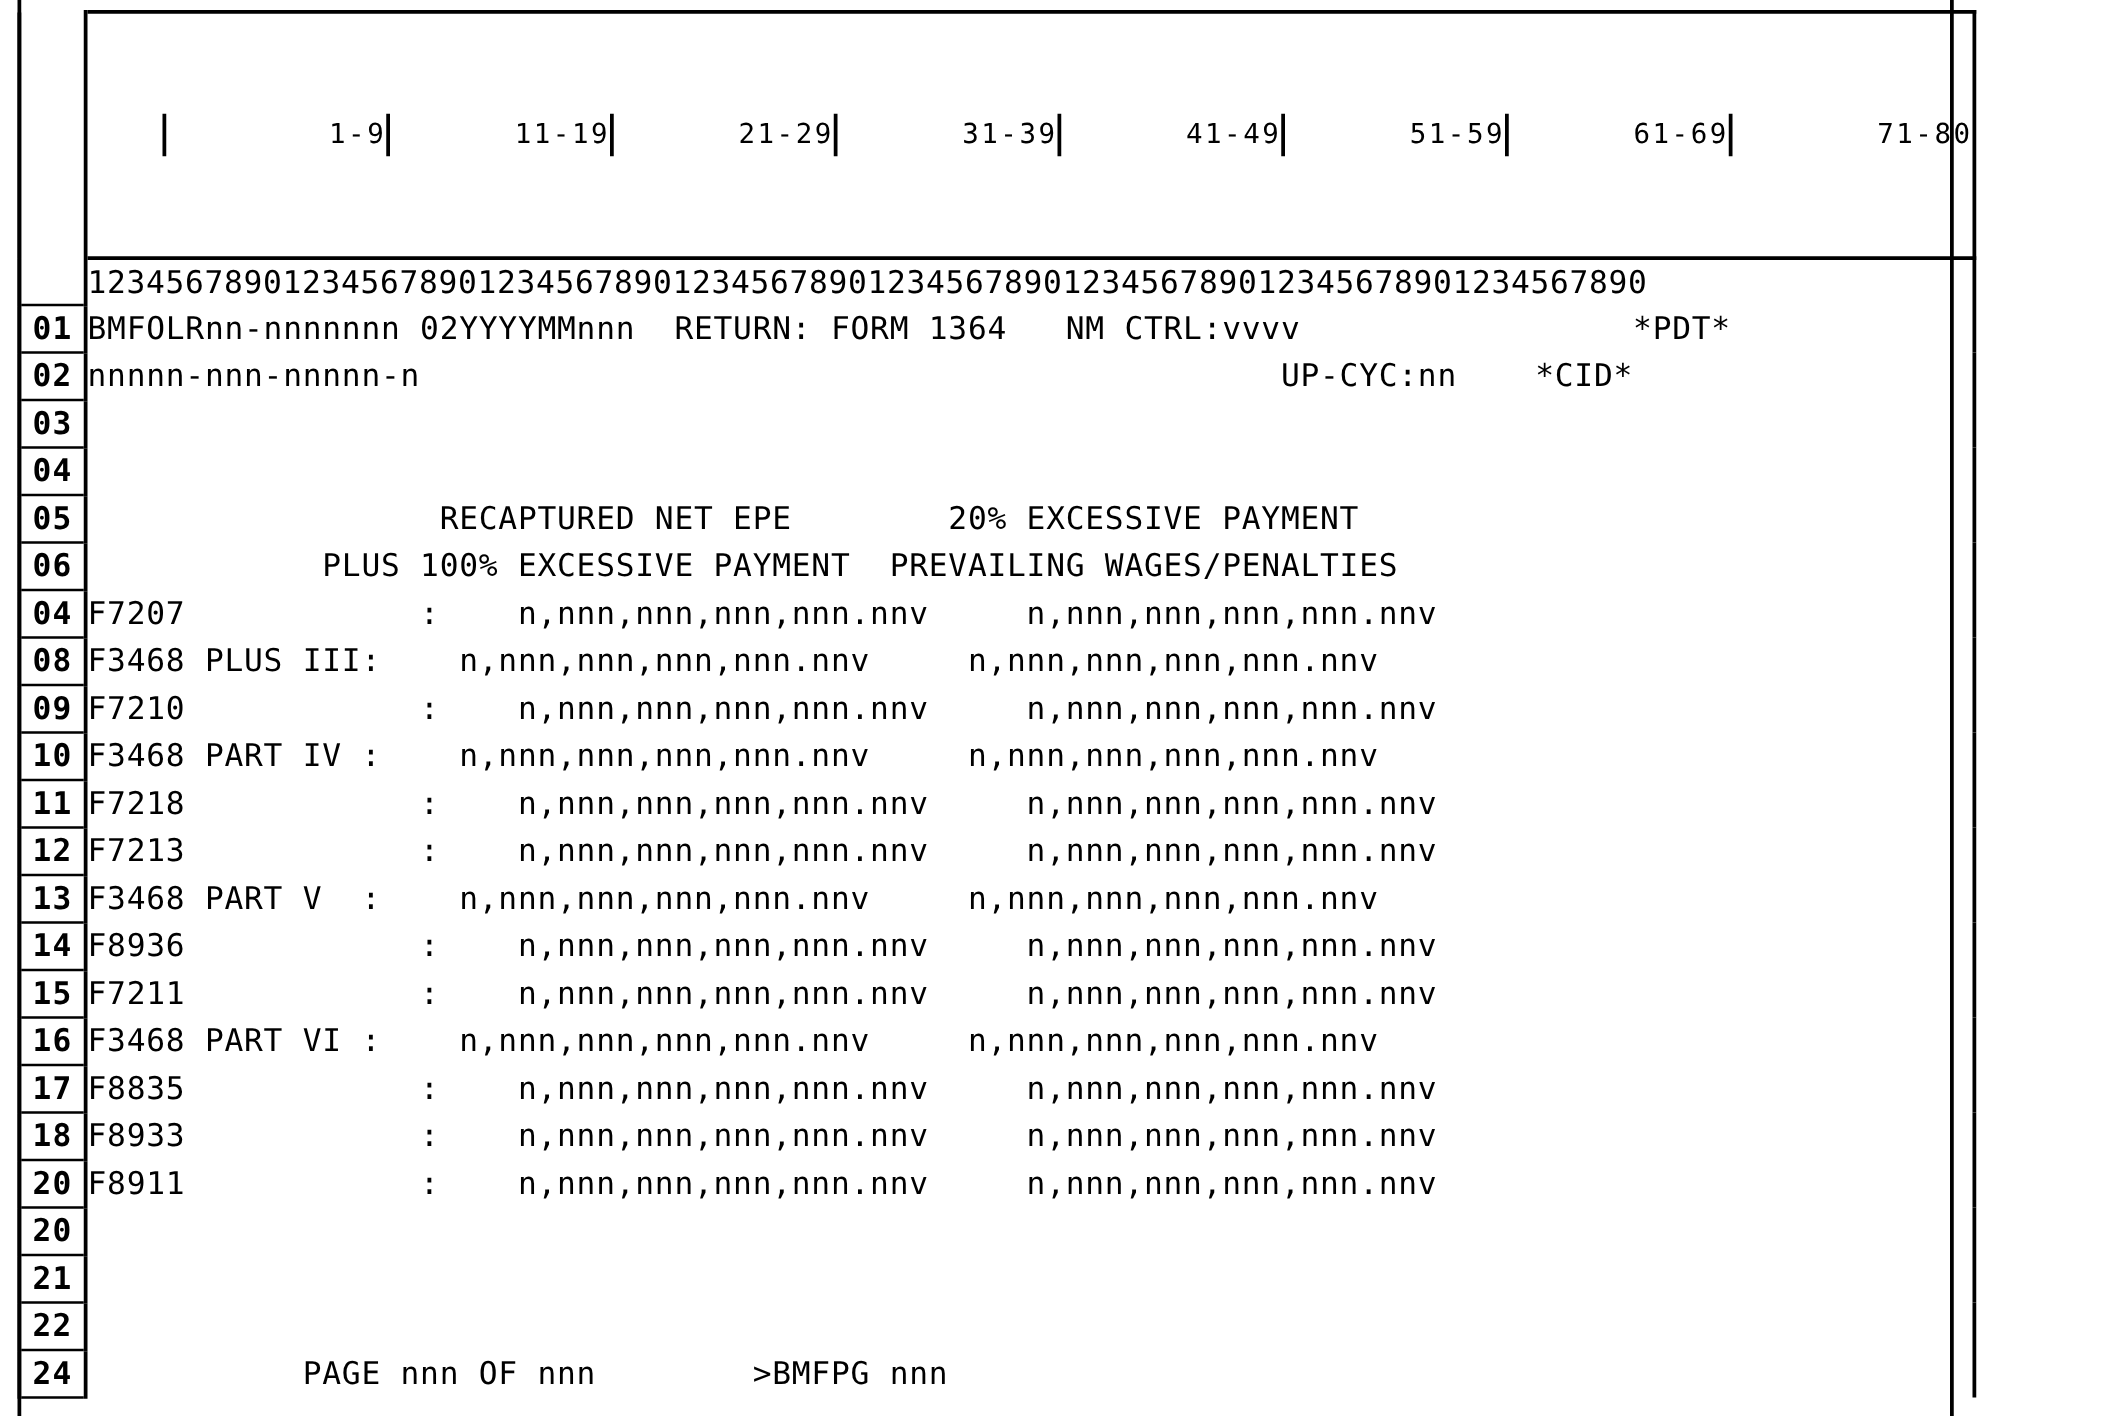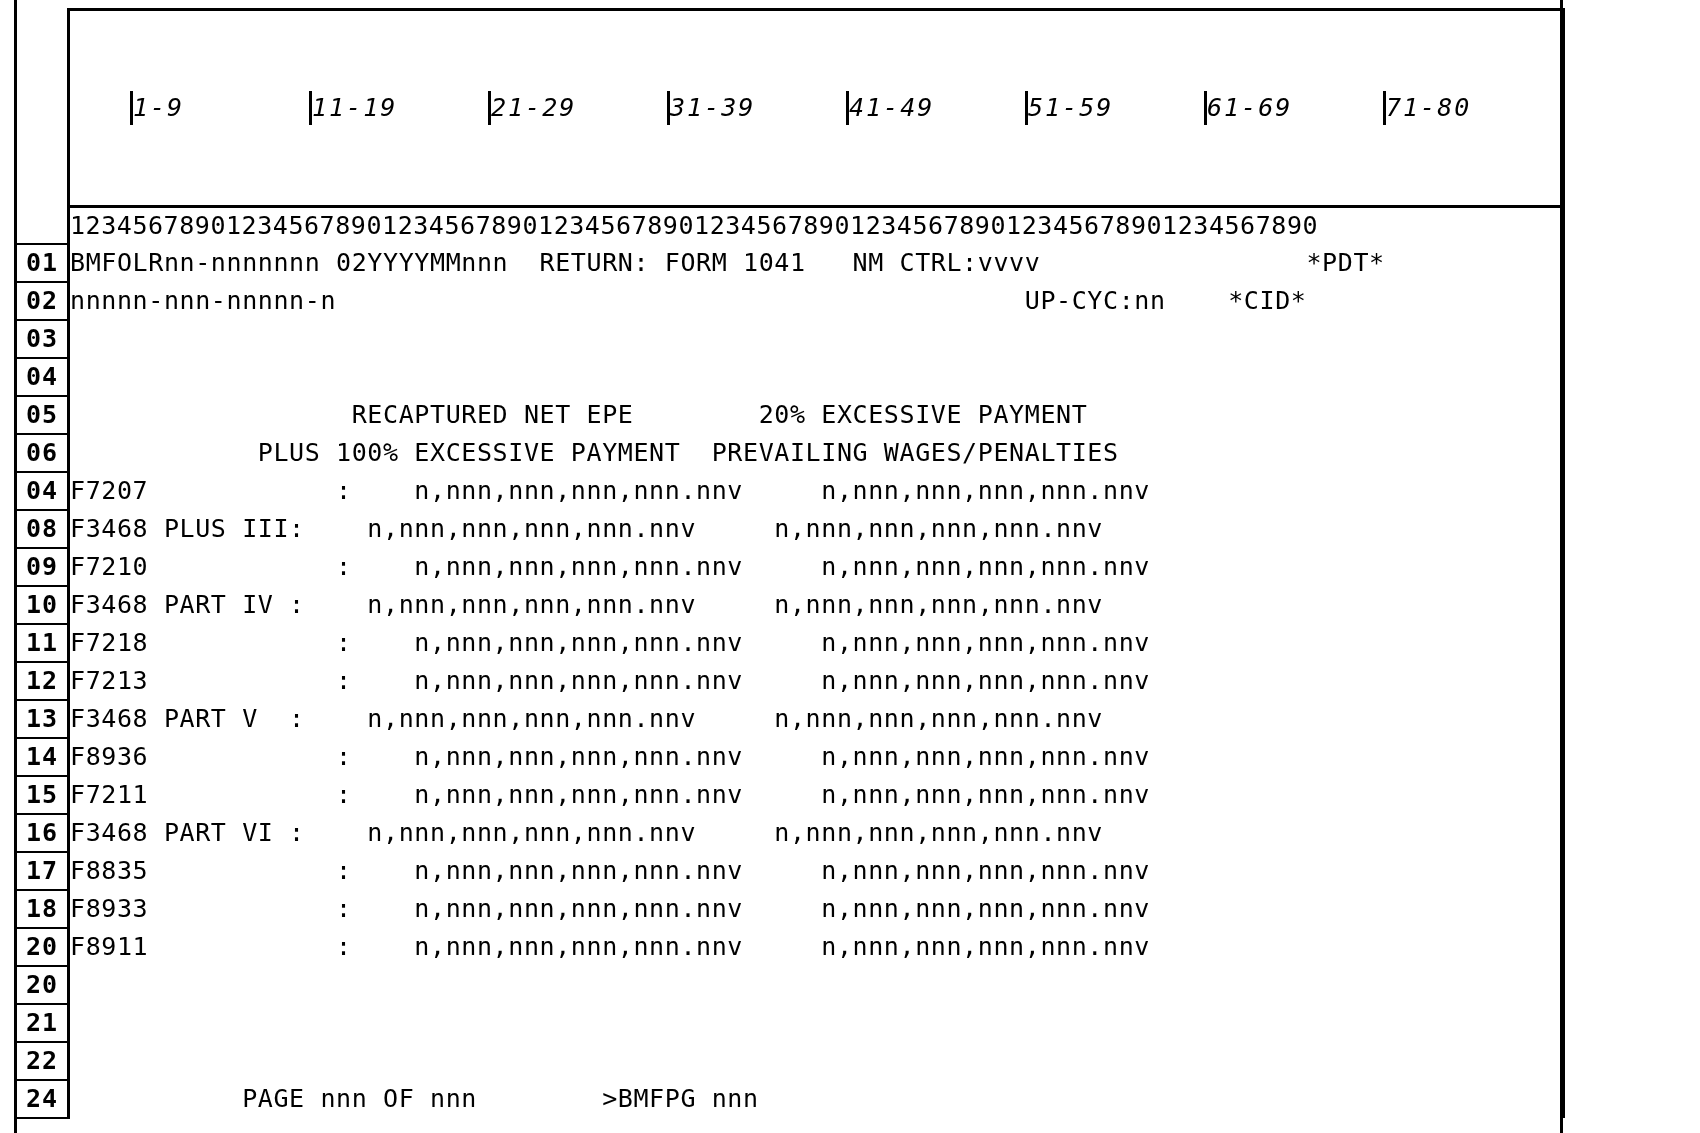--- a/index.html
+++ b/index.html
@@ -93,29 +93,28 @@
     border-top: 3px solid #000;
     border-bottom: 3px solid #000;
     padding: 0;
   }
   .colhdr {
     display: flex;
     width: 100%;
   }
   .colhdr .seg {
     flex: 0 0 auto;
-    text-align: left;
-    font-size: 25px;
+    text-align: right;
+    font-size: 22px;
     line-height: 34px;
     height: 34px;
     letter-spacing: 2px;
     border-right: 3px solid #000;
-    font-style: italic;
-  }
-  .colhdr .seg:last-child { border-right: none; }
+  }
+  .colhdr .seg:last-child { border-right: none; margin-left: 16px; }
   .colhdr .seg.s0 { width: 60px; border-right: 3px solid #000; }
   .colhdr .seg.sw { width: 176px; }
 
   
   tr.hdr-row td { height: 40px; line-height: 40px; }
 </style>
 </head>
 <body>
 
 <div id="sheet">
@@ -147,21 +146,21 @@
       </td>
     </tr>
 
     <tr>
       <td class="ln blank"></td>
       <td class="ruler">12345678901234567890123456789012345678901234567890123456789012345678901234567890</td>
     </tr>
 
     <tr>
       <td class="ln">01</td>
-      <td class="content">BMFOLRnn-nnnnnnn 02YYYYMMnnn  RETURN: FORM 1041   NM CTRL:vvvv                 *PDT*</td>
+      <td class="content">BMFOLRnn-nnnnnnn 02YYYYMMnnn  RETURN: FORM 1364   NM CTRL:vvvv                 *PDT*</td>
     </tr>
     <tr>
       <td class="ln">02</td>
       <td class="content">nnnnn-nnn-nnnnn-n                                            UP-CYC:nn    *CID*</td>
     </tr>
     <tr>
       <td class="ln">03</td>
       <td class="content"></td>
     </tr>
     <tr>

